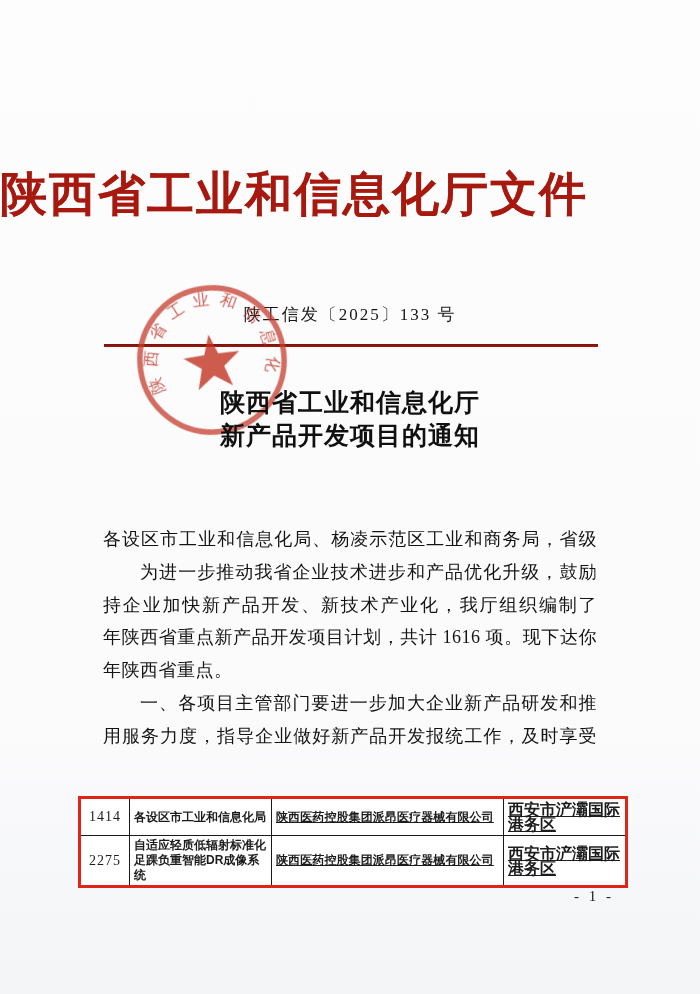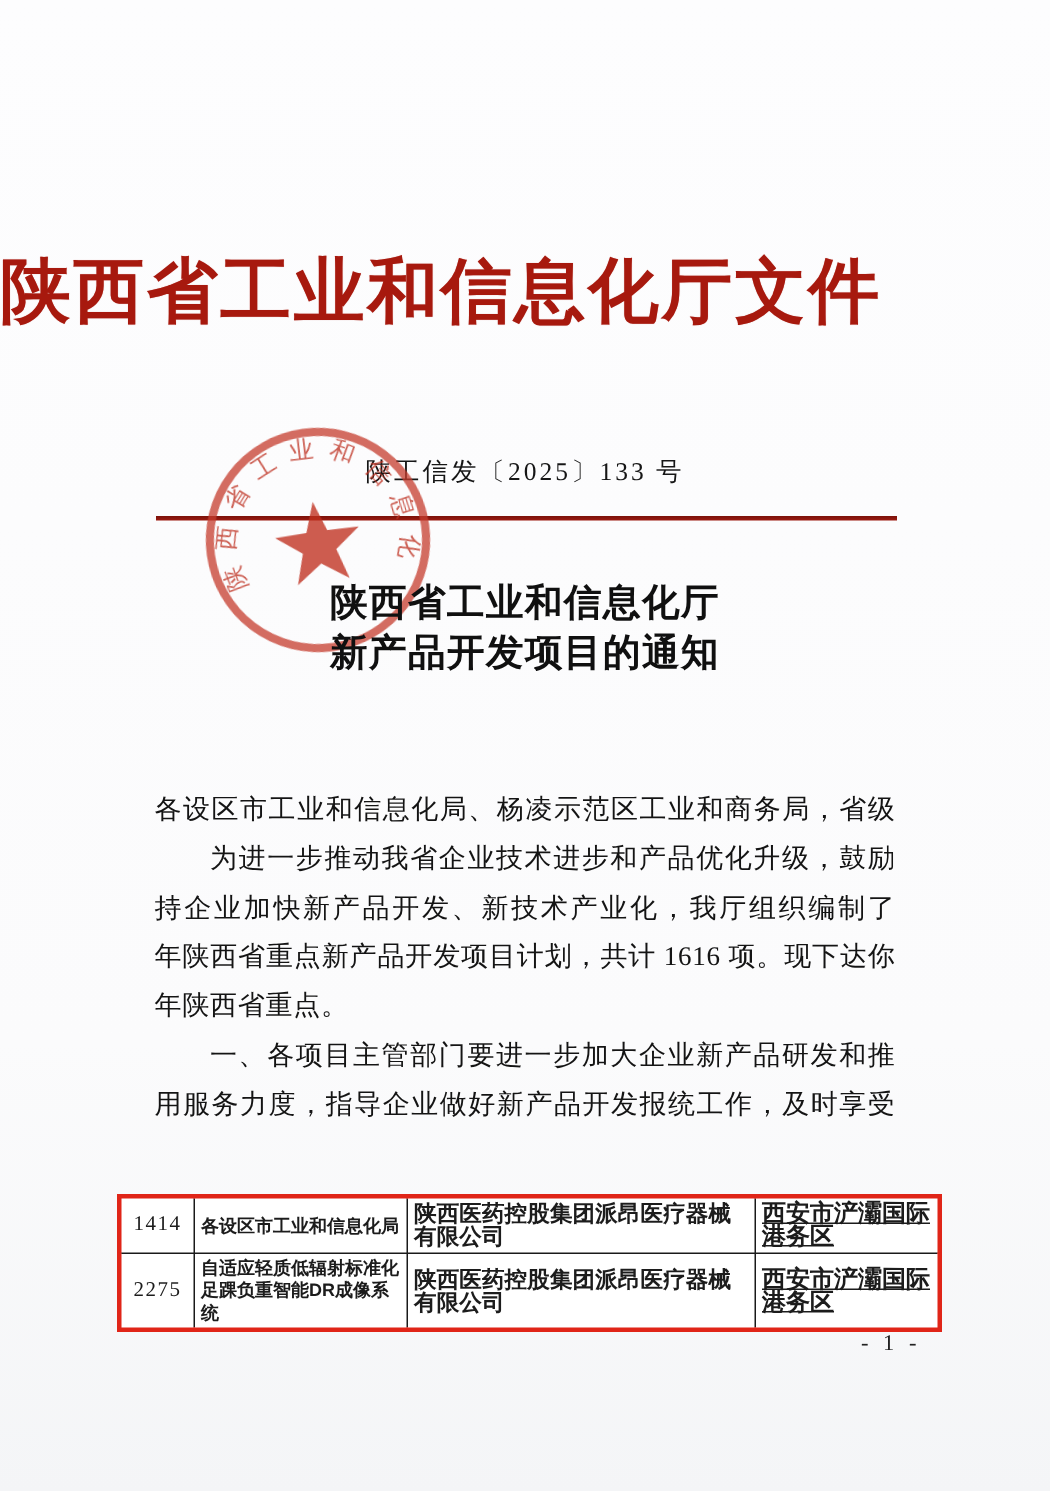--- a/index.html
+++ b/index.html
@@ -79,21 +79,21 @@
   .excerpt-table tr.r1 td{height:32px;margin-top:44px;}
   .excerpt-table tr.r2 td{height:38px;}
   .cell-no{
     text-align:center;font-size:14px;letter-spacing:1px;
     font-family:"Liberation Serif","DejaVu Serif",serif;
   }
   .cell-product,.cell-company,.cell-district{
     font-family:"Liberation Sans","DejaVu Sans",sans-serif;
     font-weight:700;font-size:12px;line-height:15px;
   }
-  .cell-company{font-size:15px;letter-spacing:.1px;}
+  .cell-company{font-size:12px;letter-spacing:.1px;text-decoration:underline;}
   .cell-district{font-size:16px;padding-left:3px;padding-right:1px;text-decoration:underline;}
 
   .page-number{
     position:absolute;top:888px;right:86px;
     font-size:15px;letter-spacing:3px;color:#222;
   }
 </style>
 </head>
 <body>
 

